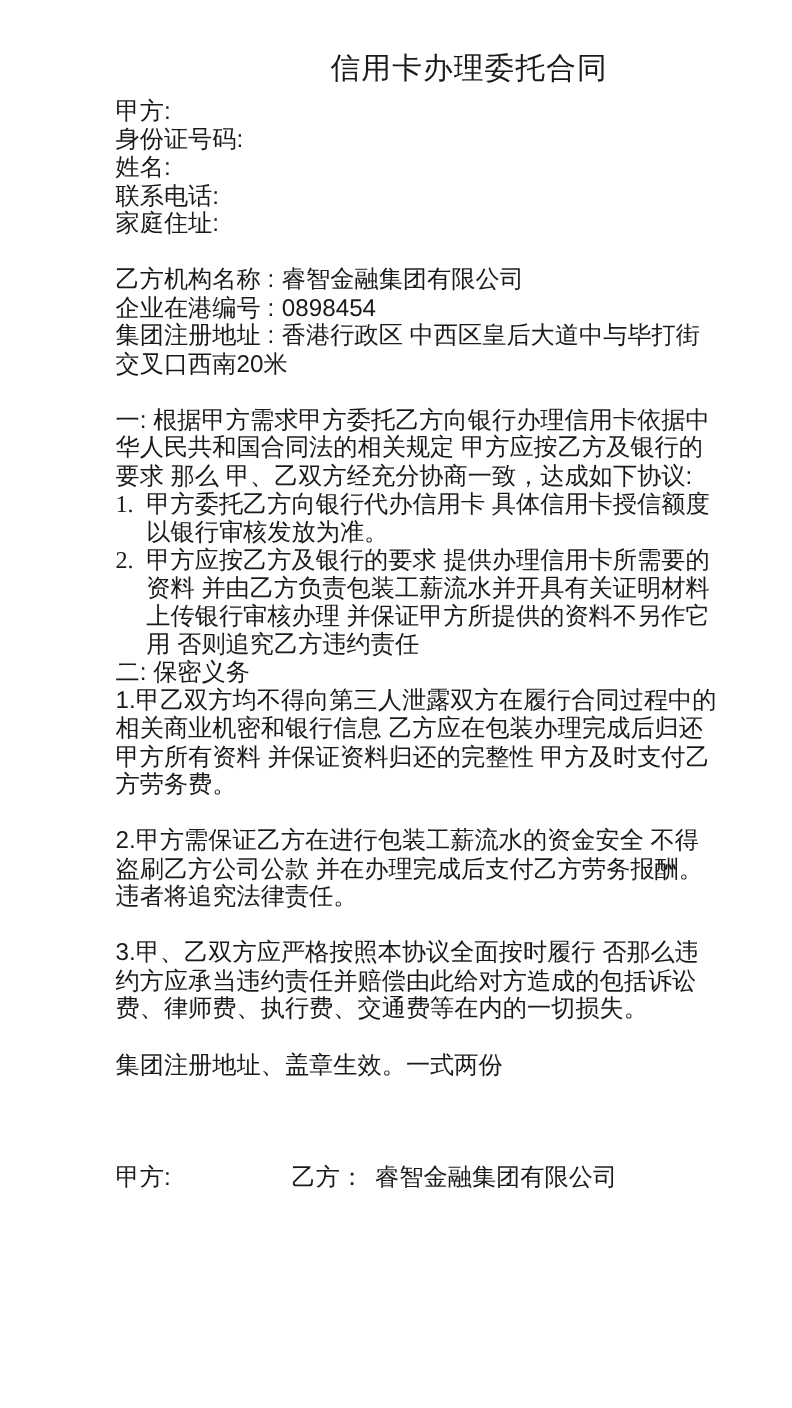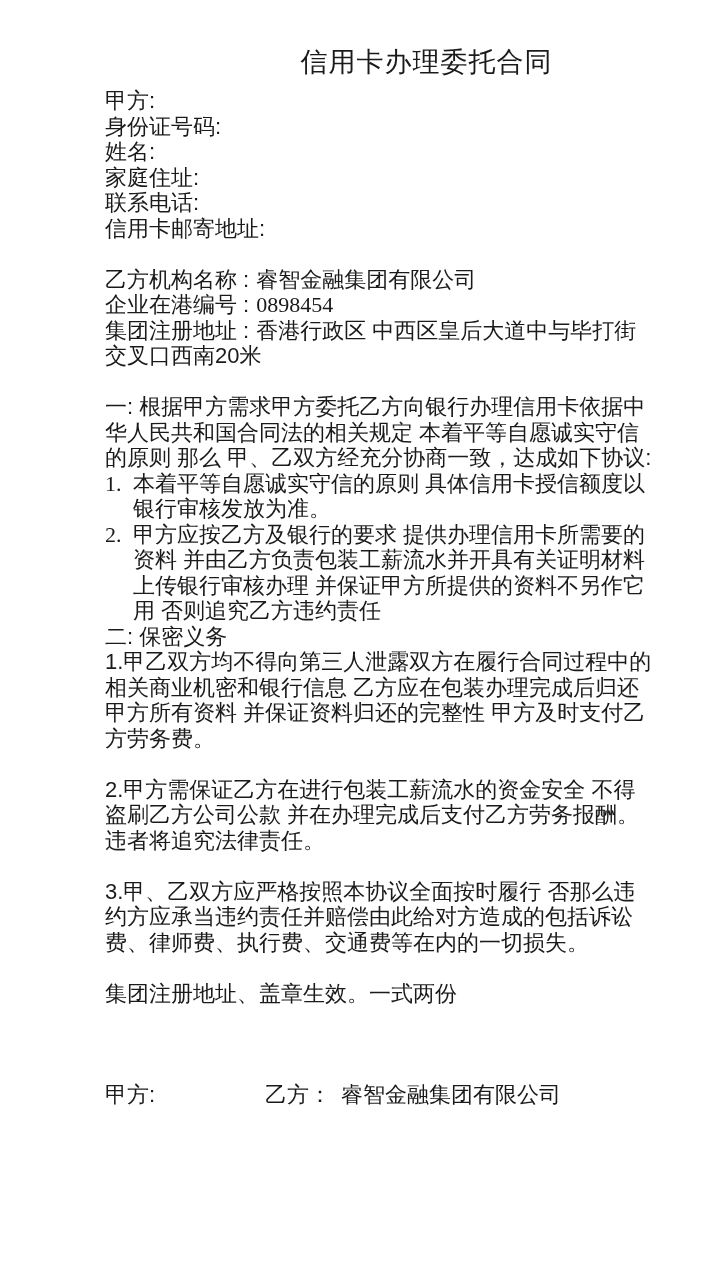--- a/index.html
+++ b/index.html
@@ -30,62 +30,61 @@
   .line, .para, .li, .heading { font-size: 22px; line-height: 25.5px; }
   .gap { height: 25.5px; }
   .gap3 { height: 76px; }
   .li { padding-left: 28px; }
   .li .num {
     display: inline-block;
     width: 28px;
     margin-left: -28px;
     font-family: "Liberation Serif", "DejaVu Serif", serif;
   }
-  .serif-num { font-family: Liberation Serif, serif; }
+  .serif-num { font-family: Liberation Sans, sans-serif; }
   .val { margin-left: 7px; }
   .sig-row { display: flex; align-items: baseline; font-size: 22px; line-height: 26px; }
   .sig-a { width: 160px; }
   .sig-name { margin-left: 10px; }
 </style>
 </head>
 <body>
 
 <div class="page">
 
   <h1 class="title">信用卡办理委托合同</h1>
 
   <div>
     <div class="line">甲方:</div>
     <div class="line">身份证号码:</div>
     <div class="line">姓名:</div>
+    <div class="line">联系电话:</div>
     <div class="line">家庭住址:</div>
-    <div class="line">联系电话:</div>
-    <div class="line">信用卡邮寄地址:</div>
   </div>
 
   <div class="gap"></div>
 
   <div>
     <div class="line">
       <span>乙方机构名称 :</span><span class="val">睿智金融集团有限公司</span>
     </div>
     <div class="line">
       <span>企业在港编号 :</span><span class="val serif-num">0898454</span>
     </div>
     <div class="line">
       <span>集团注册地址 :</span><span class="val">香港行政区 中西区皇后大道中与毕打街交叉口西南20米</span>
     </div>
   </div>
 
   <div class="gap"></div>
 
   <div>
-    <div class="para">一: 根据甲方需求甲方委托乙方向银行办理信用卡依据中华人民共和国合同法的相关规定 本着平等自愿诚实守信的原则 那么 甲、乙双方经充分协商一致，达成如下协议:</div>
+    <div class="para">一: 根据甲方需求甲方委托乙方向银行办理信用卡依据中华人民共和国合同法的相关规定 甲方应按乙方及银行的要求 那么 甲、乙双方经充分协商一致，达成如下协议:</div>
     <div class="li">
-      <span class="num">1.</span><span>本着平等自愿诚实守信的原则 具体信用卡授信额度以银行审核发放为准。</span>
+      <span class="num">1.</span><span>甲方委托乙方向银行代办信用卡 具体信用卡授信额度以银行审核发放为准。</span>
     </div>
     <div class="li">
       <span class="num">2.</span><span>甲方应按乙方及银行的要求 提供办理信用卡所需要的资料 并由乙方负责包装工薪流水并开具有关证明材料 上传银行审核办理 并保证甲方所提供的资料不另作它用 否则追究乙方违约责任</span>
     </div>
   </div>
 
   <div>
     <div class="heading">二: 保密义务</div>
     <div class="para">1.甲乙双方均不得向第三人泄露双方在履行合同过程中的相关商业机密和银行信息 乙方应在包装办理完成后归还甲方所有资料 并保证资料归还的完整性 甲方及时支付乙方劳务费。</div>
     <div class="gap"></div>

